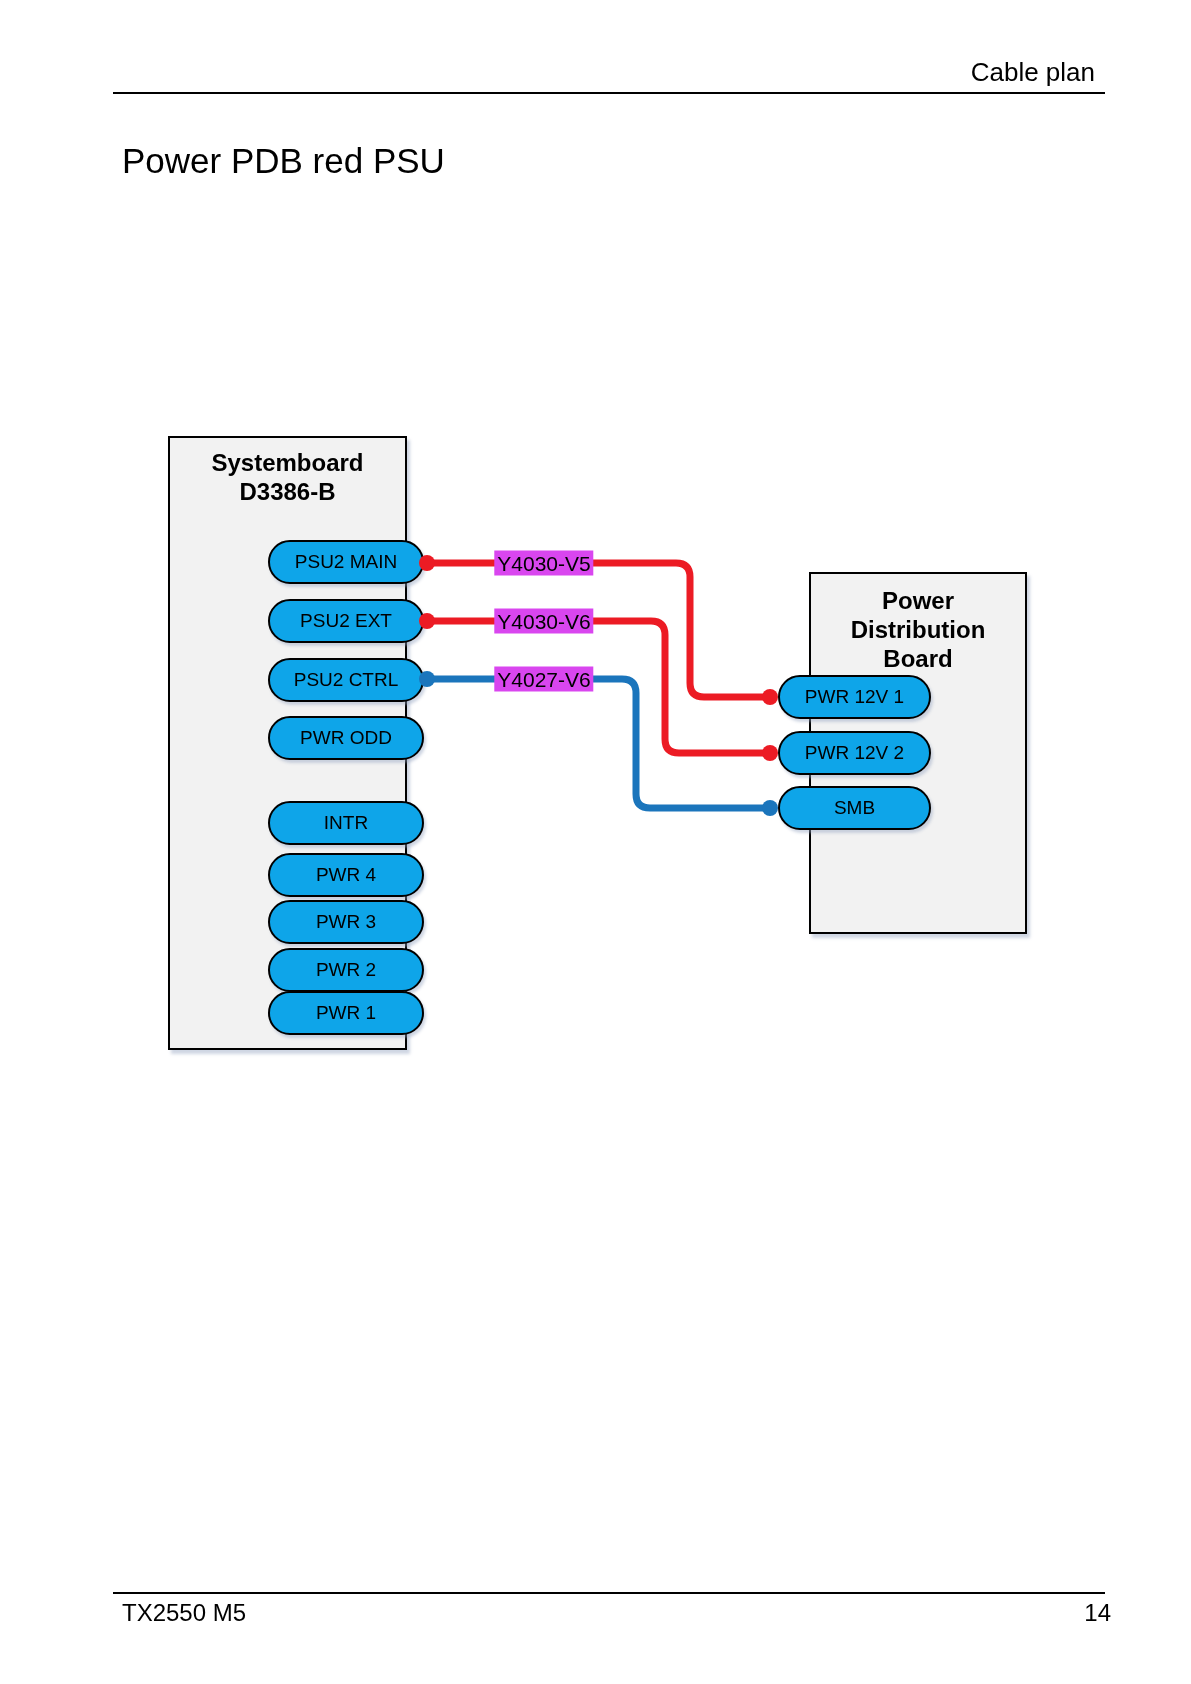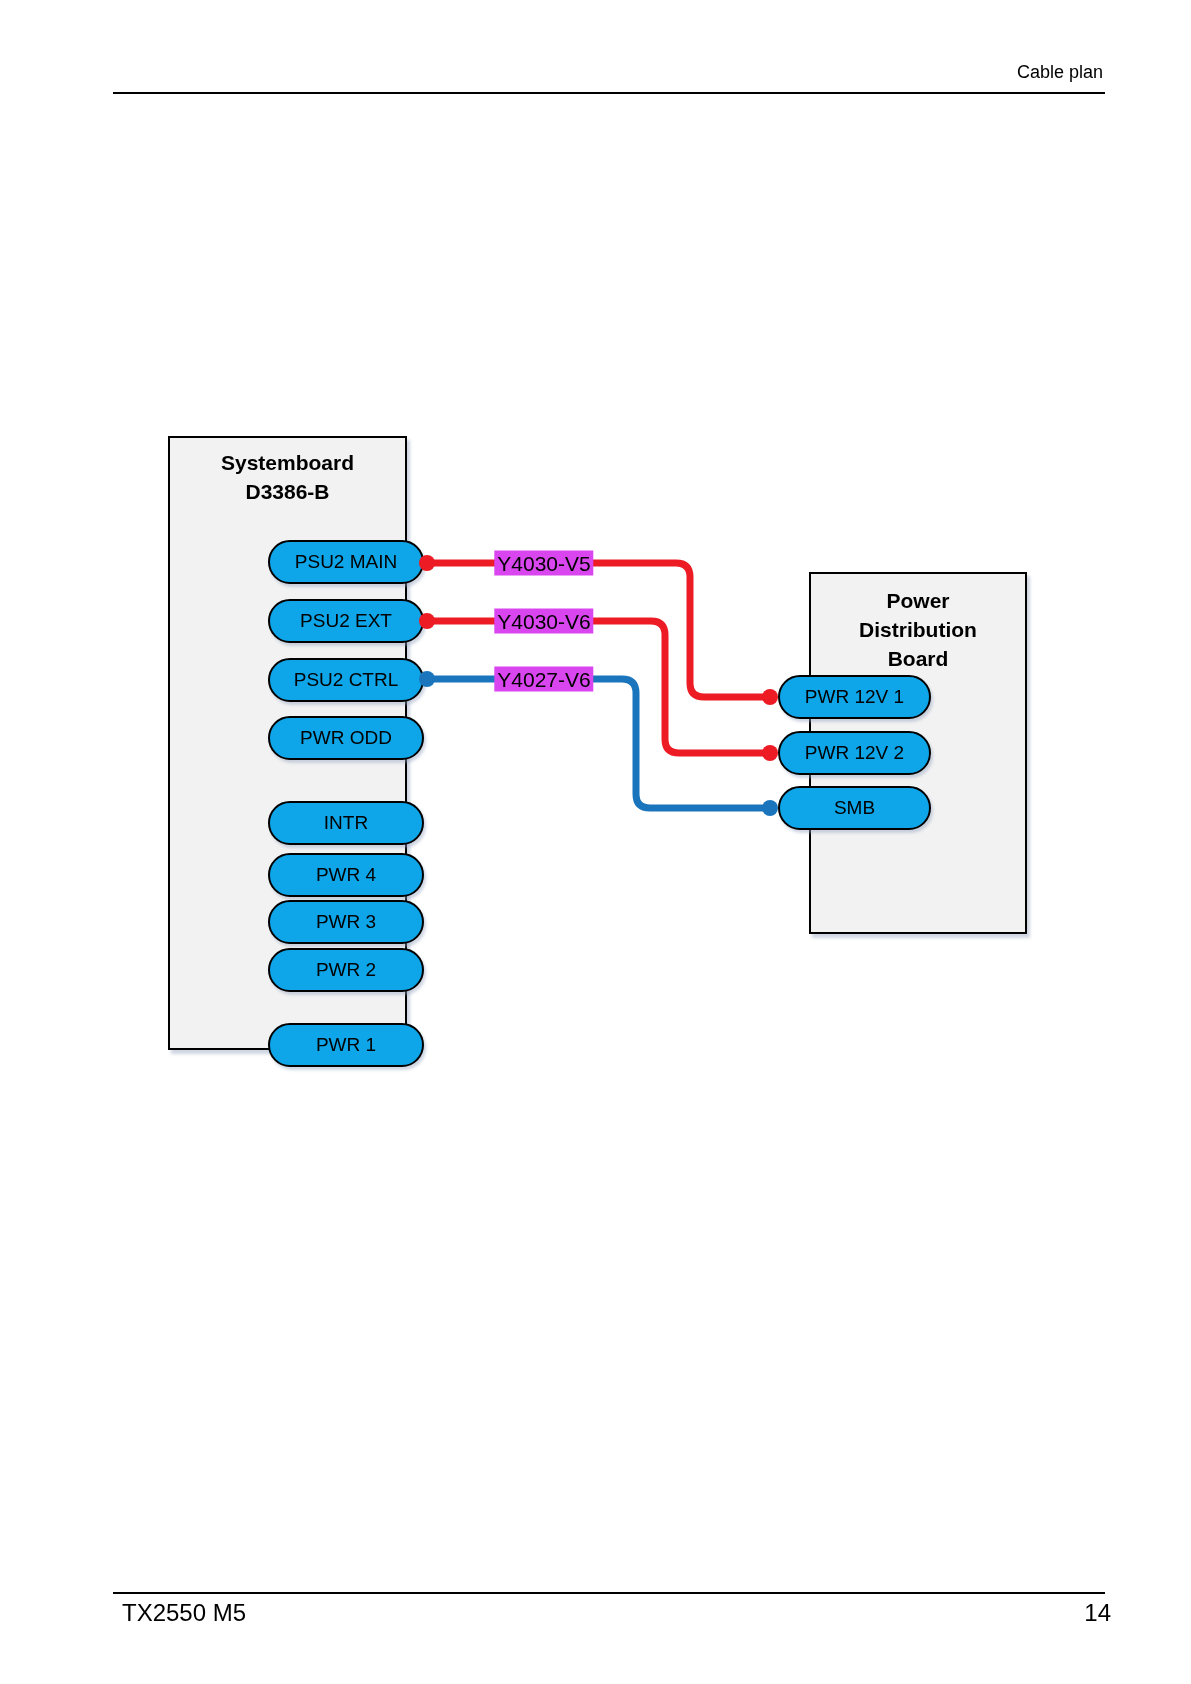--- a/index.html
+++ b/index.html
@@ -20,22 +20,22 @@
     left: 113px;
     width: 992px;
     height: 2px;
     background: #000;
   }
   .header-rule { top: 92px; }
   .footer-rule { top: 1592px; }
   .header-label {
     position: absolute;
     top: 58px;
-    right: 88px;
-    font-size: 18px;
+    right: 96px;
+    font-size: 26px;
     line-height: 28px;
     white-space: nowrap;
   }
   .footer-model {
     position: absolute;
     top: 1599px;
     left: 122px;
     font-size: 24px;
     line-height: 28px;
     white-space: nowrap;
@@ -67,21 +67,21 @@
     box-sizing: border-box;
     box-shadow: 3px 4px 3px rgba(148, 164, 192, 0.45);
     z-index: 1;
   }
   .systemboard-box { left: 168px; top: 436px; width: 239px; height: 614px; }
   .pdb-box        { left: 809px; top: 572px; width: 218px; height: 362px; }
   .box-title {
     padding-top: 10px;
     text-align: center;
     font-weight: bold;
-    font-size: 21px;
+    font-size: 24px;
     line-height: 29px;
   }
   .pdb-box .box-title { padding-top: 12px; }
 
   
   .pill {
     position: absolute;
     height: 44px;
     background: #0ea5e9;
     border: 2.5px solid #000;
@@ -120,20 +120,21 @@
   }
 </style>
 </head>
 <body>
 
 <div class="page">
 
   <div class="header-label">Cable plan</div>
   <div class="rule header-rule"></div>
 
+  <h1 class="page-title">Power PDB red PSU</h1>
 
   <div>
 
     <div class="box systemboard-box">
       <div class="box-title">
         <div>Systemboard</div>
         <div>D3386-B</div>
       </div>
     </div>
 
@@ -146,21 +147,21 @@
     </div>
 
     <div class="pill sb-pill" style="top:540px">PSU2 MAIN</div>
     <div class="pill sb-pill" style="top:599px">PSU2 EXT</div>
     <div class="pill sb-pill" style="top:658px">PSU2 CTRL</div>
     <div class="pill sb-pill" style="top:716px">PWR ODD</div>
     <div class="pill sb-pill" style="top:801px">INTR</div>
     <div class="pill sb-pill" style="top:853px">PWR 4</div>
     <div class="pill sb-pill" style="top:900px">PWR 3</div>
     <div class="pill sb-pill" style="top:948px">PWR 2</div>
-    <div class="pill sb-pill" style="top:1023px">PWR 1</div>
+    <div class="pill sb-pill" style="top:991px">PWR 1</div>
 
     <div class="pill pdb-pill" style="top:675px">PWR 12V 1</div>
     <div class="pill pdb-pill" style="top:731px">PWR 12V 2</div>
     <div class="pill pdb-pill" style="top:786px">SMB</div>
 
     <svg class="cables-svg" viewBox="0 0 1191 1684">
       <path class="cable-path" d="M 427 563 H 676 Q 690 563 690 577 V 683 Q 690 697 704 697 H 770" stroke="#EC1B24"></path>
       <path class="cable-path" d="M 427 621 H 651 Q 665 621 665 635 V 739 Q 665 753 679 753 H 770" stroke="#EC1B24"></path>
       <path class="cable-path" d="M 427 679 H 622 Q 636 679 636 693 V 794 Q 636 808 650 808 H 770" stroke="#1B75BC"></path>
 

